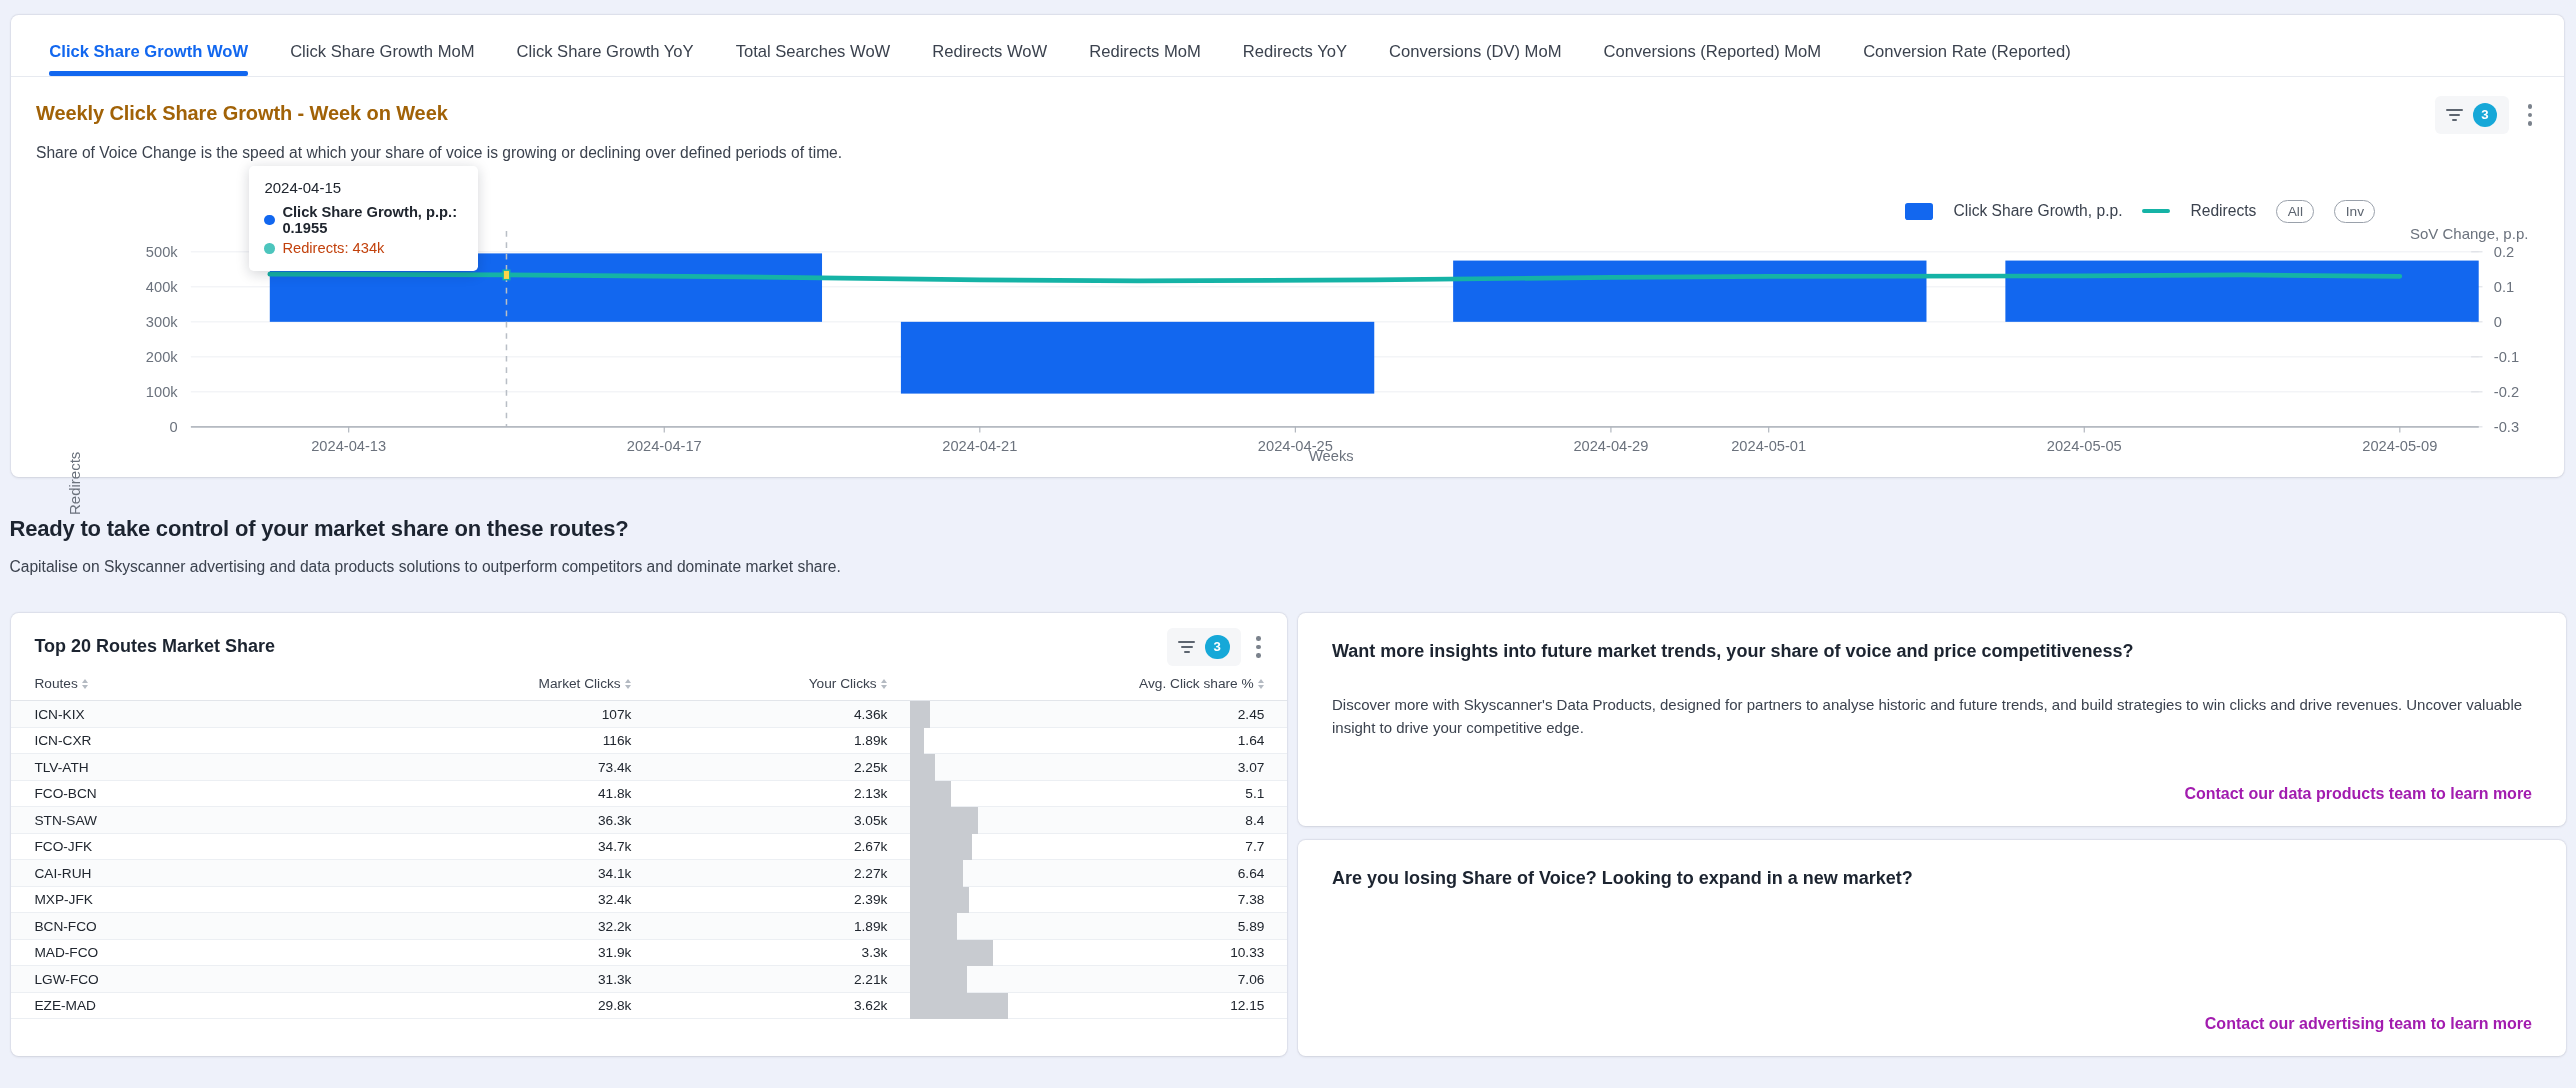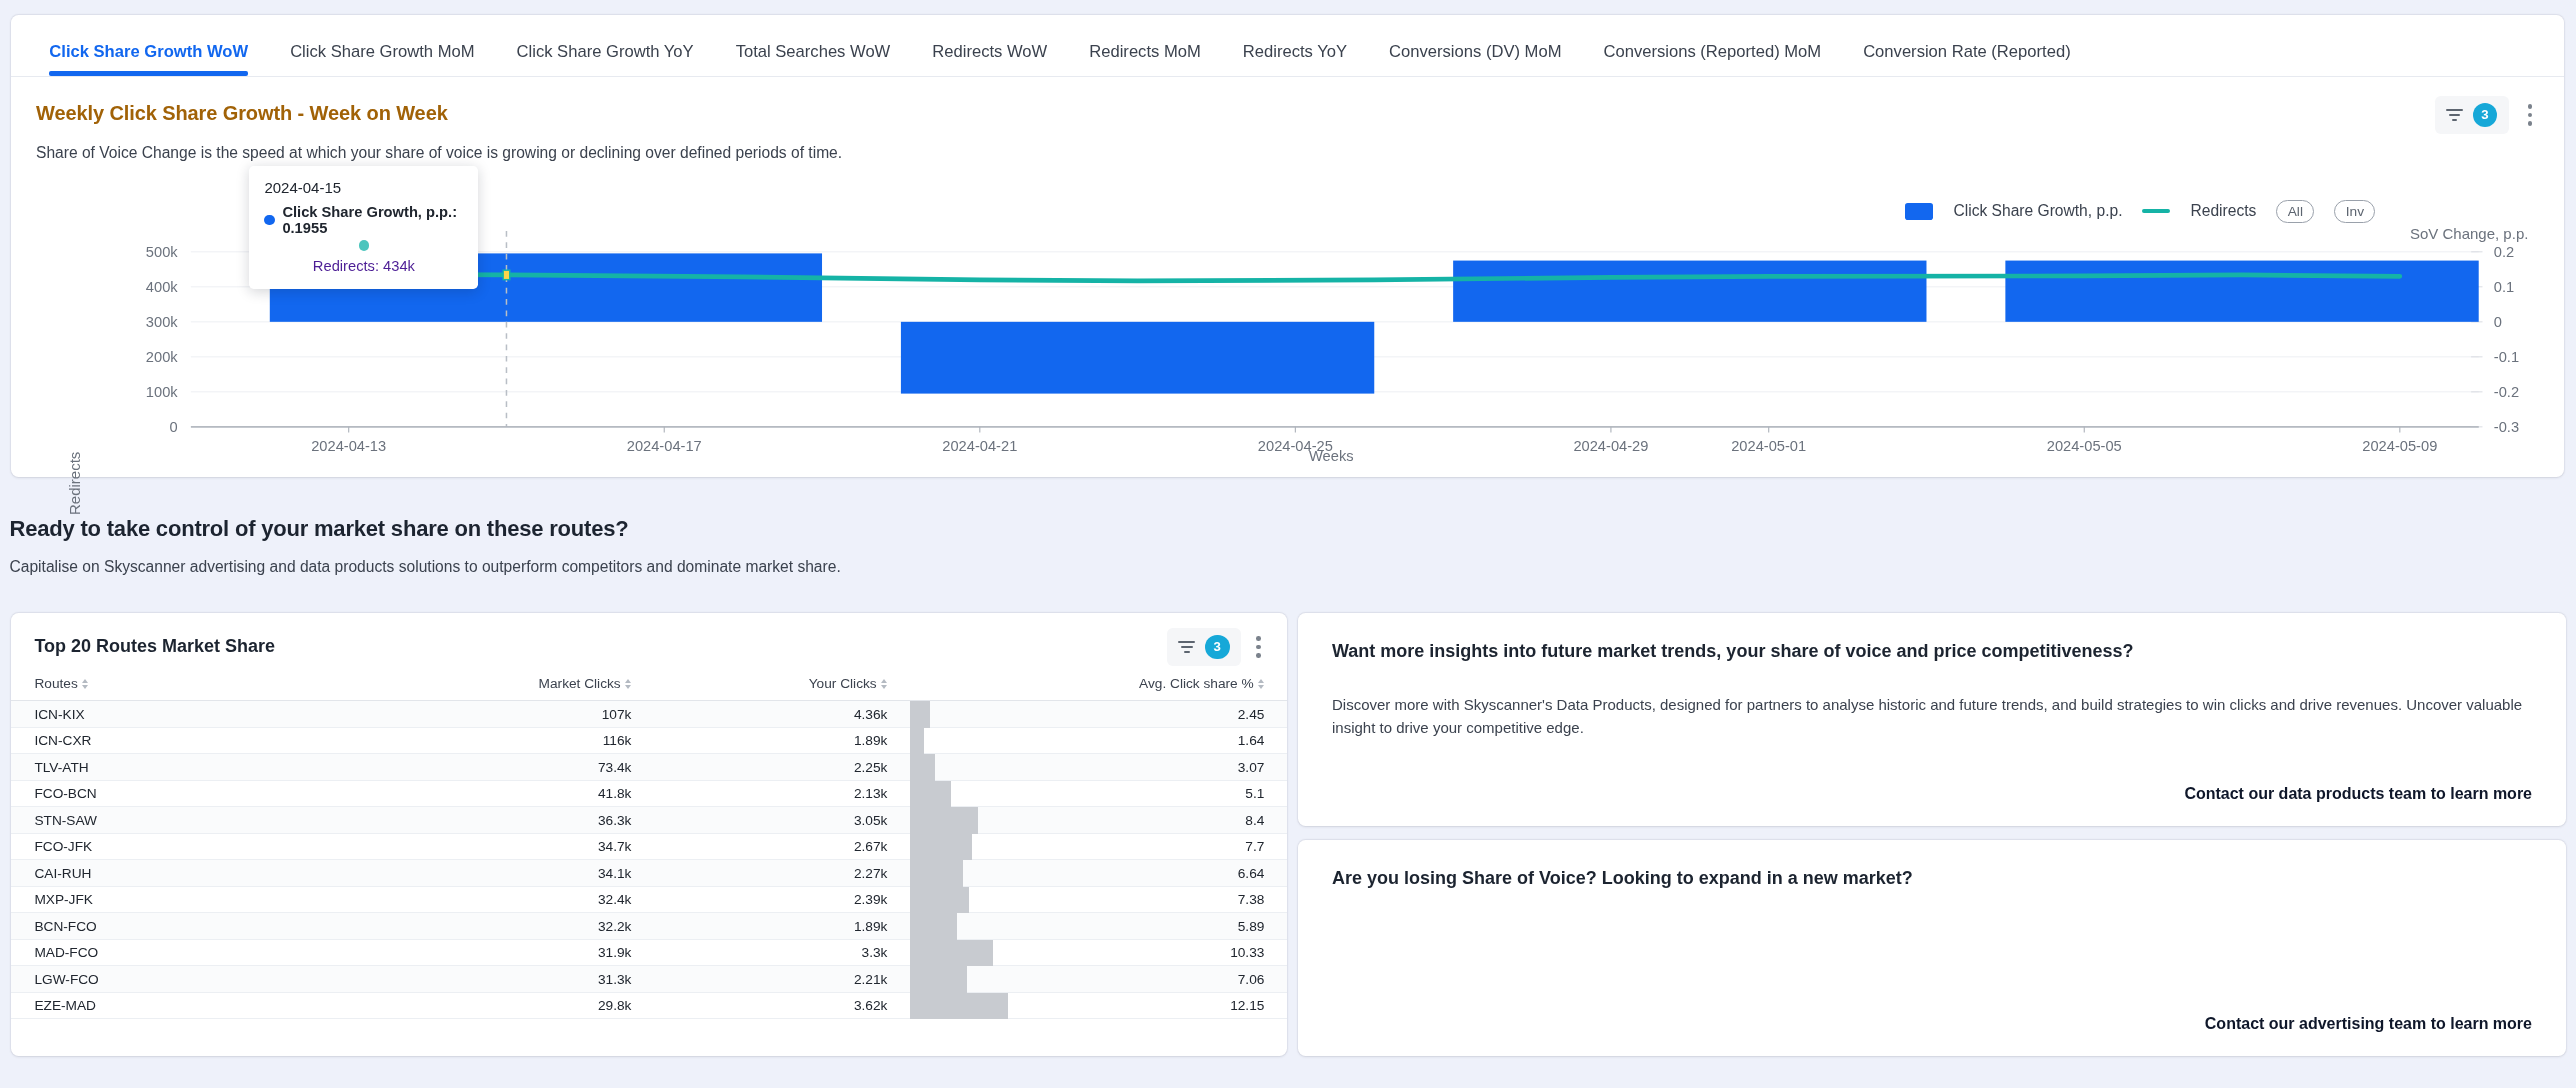--- a/index.html
+++ b/index.html
@@ -134,21 +134,21 @@
     background: #ffffff;
     border-radius: 4.7px;
     box-shadow: 0 2.8px 13.2px rgba(16,24,40,0.18);
     padding: 13.2px 15px 15px 15px;
     z-index: 40;
   }
   .tt-date { font-size: 15px; color: #20262f; margin-bottom: 7.6px; }
   .tt-row { display: flex; align-items: center; gap: 7.6px; margin-top: 4.7px; font-size: 14.7px; }
   .tt-dot { width: 10.4px; height: 10.4px; border-radius: 50%; flex: none; }
   .tt-row.primary { color: #20262f; font-weight: bold; }
-  .tt-row.secondary { color: #4c1d95; flex-direction: column; }
+  .tt-row.secondary { color: #c2410c; }
 
   
   .cta-head { position: absolute; left: 9.5px; top: 516px; width: 1514px; }
   .cta-title { font-size: 22px; font-weight: bold; color: #1c2430; letter-spacing: -0.2px; }
   .cta-sub { margin-top: 16px; font-size: 15.6px; color: #3b424e; }
 
   
   .table-card {
     position: absolute; left: 11.4px; top: 613px;
     width: 1276px; height: 443px;
@@ -205,21 +205,21 @@
     background: #fff; border-radius: 7.6px;
     box-shadow: 0 0.9px 2.8px rgba(16,24,40,0.10), 0 0 0 0.9px rgba(16,24,40,0.04);
     padding: 28px 34px 24.6px 34px;
   }
   .info-card.one { left: 1298px; top: 613px; width: 1268px; height: 213px; }
   .info-card.two { left: 1298px; top: 840px; width: 1268px; height: 216px; }
   .info-title { font-size: 18px; font-weight: bold; color: #1c2430; }
   .info-body { margin-top: 31px; font-size: 15px; color: #3b424e; line-height: 1.55; }
   .info-link {
     position: absolute; right: 34px; bottom: 23px;
-    font-size: 16px; font-weight: bold; color: #0f172a; cursor: pointer;
+    font-size: 16px; font-weight: bold; color: #a21caf; cursor: pointer;
   }
 </style>
 </head>
 <body>
 
 <div class="page">
 
   <div class="chart-card">
 
     <div class="tabs" id="tabbar">

